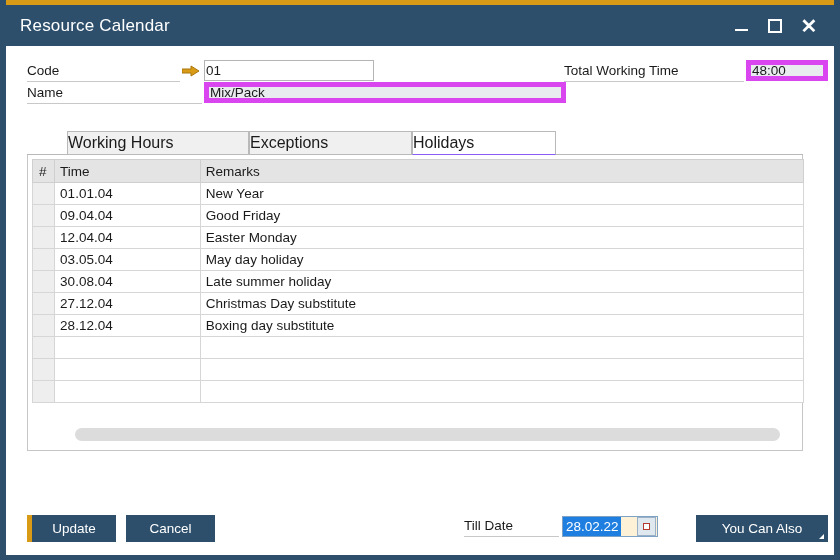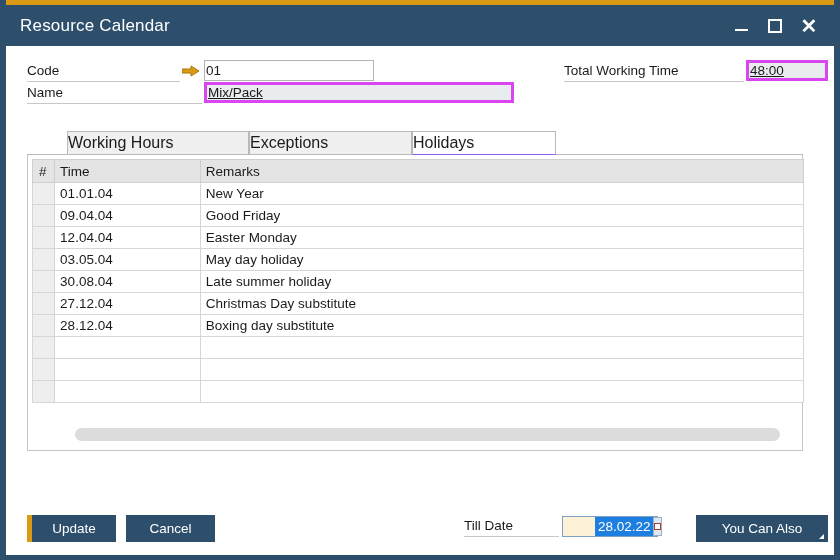--- a/index.html
+++ b/index.html
@@ -99,21 +99,21 @@
     height: 21px; line-height: 19px;
     font-size: 13.5px; color: #1a1a1a;
     padding: 0 1px;
     background: #ffffff;
     border: 1px solid #b4b4b4;
     outline: none;
     font-family: "Liberation Sans", sans-serif;
   }
   .finput.readonly {
     background: #e8ecef;
-    border: 3px solid #d946ef;
+    border: 5px solid #d946ef;
     text-decoration: underline;
   }
   .arrow-link {
     position: absolute;
     width: 16px; height: 14px;
     cursor: pointer;
   }
   .arrow-link svg { display: block; }
 
   
@@ -232,21 +232,20 @@
     display: flex; align-items: center;
   }
   .date-val {
     background: #1f7fe0;
     color: #ffffff;
     font-size: 13.5px;
     line-height: 19px;
     height: 19px;
     padding: 0 2px 0 3px;
     white-space: nowrap;
-    margin-left: 32px;
   }
   .date-fill { flex: 1; }
   .cal-btn {
     width: 19px; height: 19px;
     margin-right: 1px;
     background: #dfe7ef;
     border: 1px solid #9ab0c4;
     display: flex; align-items: center; justify-content: center;
     cursor: pointer;
   }
@@ -292,21 +291,21 @@
 
     <div class="flabel" style="left:21px; top:15px; width:153px;">Code</div>
     <span class="arrow-link" style="left:176px; top:18px;">
       <svg width="18" height="14" viewBox="0 0 18 14" xmlns="http://www.w3.org/2000/svg">
         <path d="M0 5 H9 V2 L17 7 L9 12 V9 H0 Z" fill="#d99b16" stroke="#a8760c" stroke-width="1"></path>
       </svg>
     </span>
     <input class="finput" style="left: 198px; top: 14px; width: 170px;" type="text" value="01">
 
     <div class="flabel" style="left:21px; top:37px; width:175px;">Name</div>
-    <input class="finput readonly" style="left: 198px; top: 36px; width: 310px;" type="text" readonly="" value="Mix/Pack">
+    <input class="finput readonly" style="left: 198px; top: 36px; width: 362px;" type="text" readonly="" value="Mix/Pack">
 
     <div class="flabel" style="left:558px; top:15px; width:180px;">Total Working Time</div>
     <input class="finput readonly" style="left: 740px; top: 14px; width: 82px;" type="text" readonly="" value="48:00">
   </div>
 
   <div class="tabs">
     <div class="tab" style="left:8px; width:182px;">Working Hours</div>
     <div class="tab" style="left:190px; width:163px;">Exceptions</div>
     <div class="tab active" style="left:353px; width:144px;">Holidays</div>
   </div>

